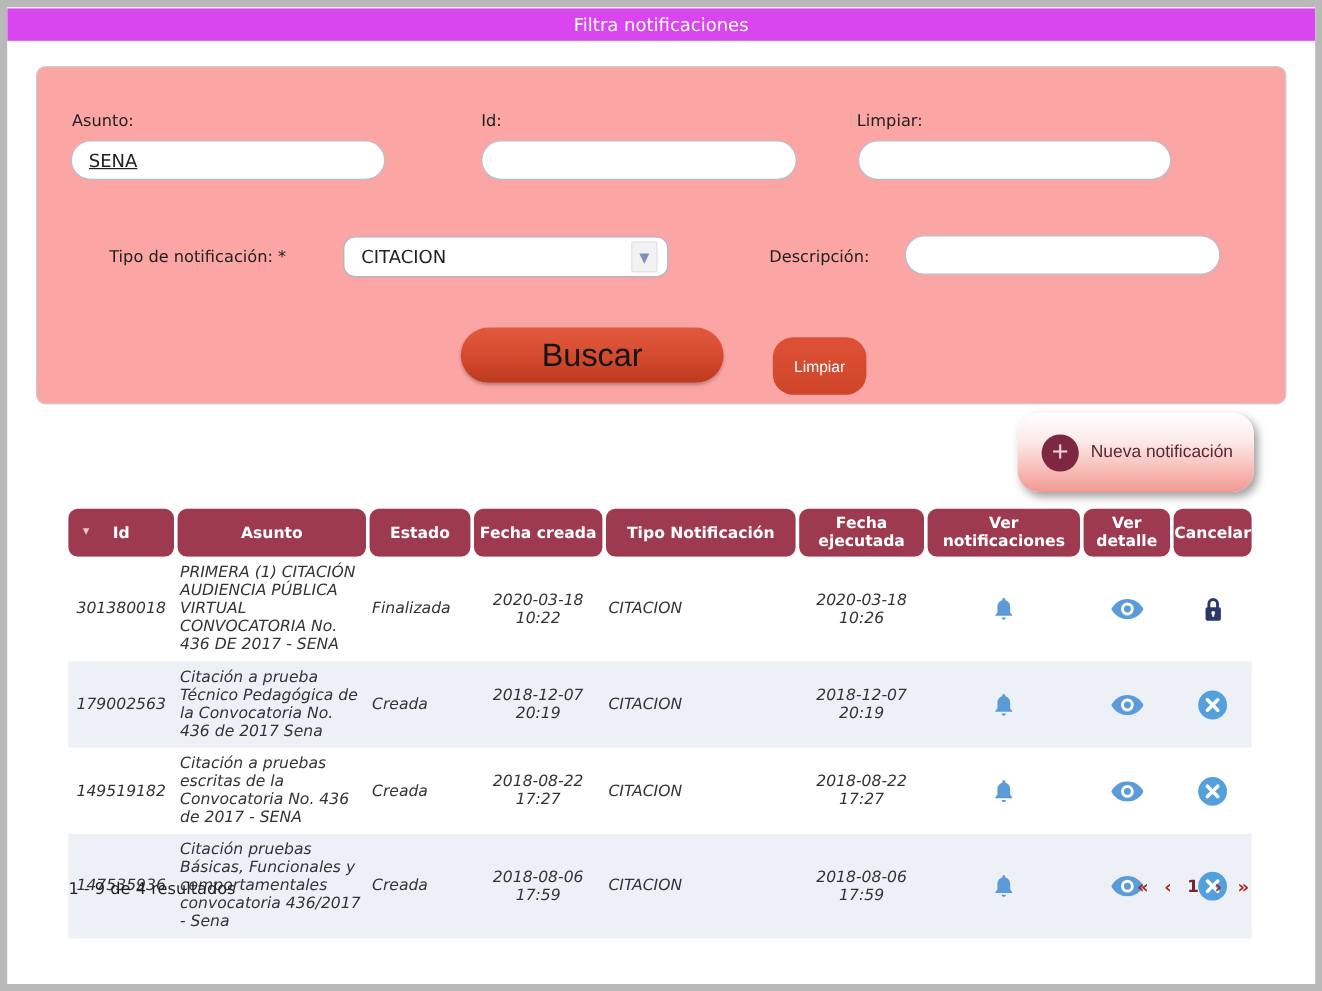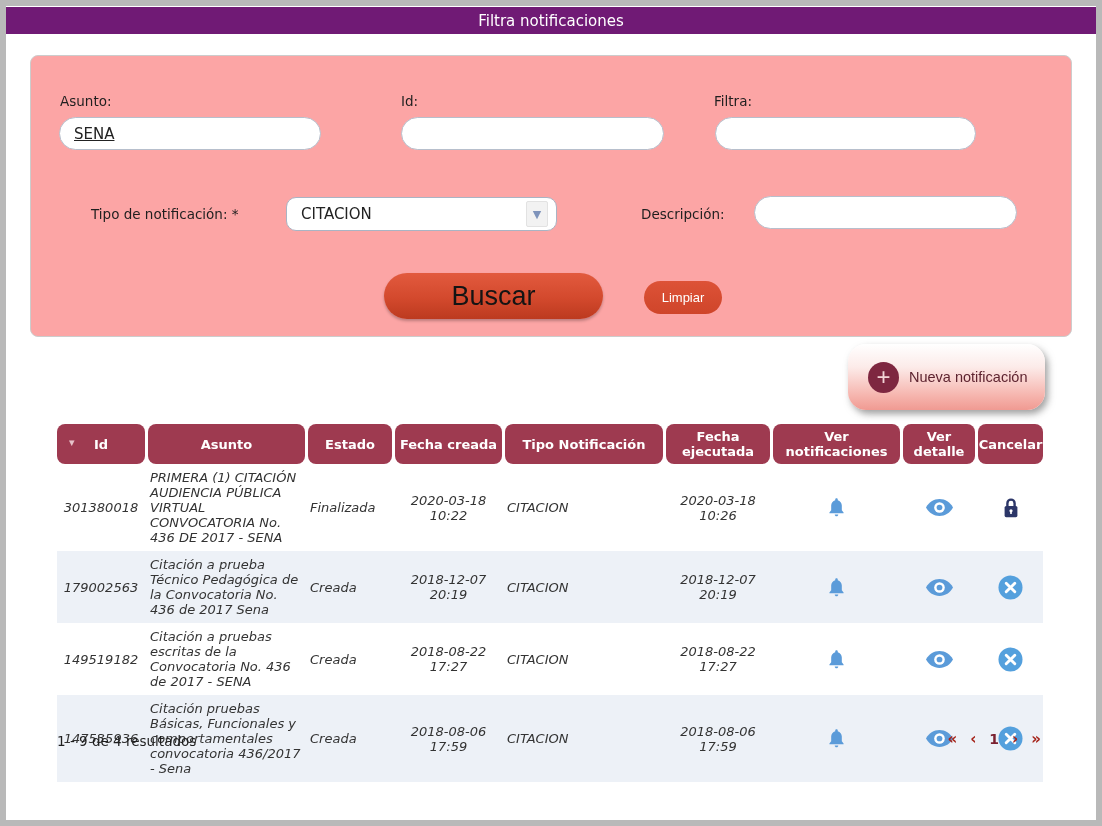--- a/index.html
+++ b/index.html
@@ -8,21 +8,21 @@
 
   .page {
     position:relative; width:1102px; height:826px;
     border:6px solid #b9b9b9; background:#ffffff; overflow:hidden;
   }
   .content { position:relative; width:1090px; height:814px; }
 
   
   .titlebar {
     position:absolute; left:0; top:1px; width:1090px; height:27px;
-    background:#701a75; color:#ffffff; font-size:15px;
+    background:#d946ef; color:#ffffff; font-size:15px;
     display:flex; align-items:center; justify-content:center;
   }
 
   
   .filter-panel {
     position:absolute; left:24px; top:49px; width:1042px; height:282px;
     border:1px solid #cccccc; border-radius:8px; background:#fca5a5;
   }
   .flabel { position:absolute; font-size:13.5px; color:#1f1f1f; white-space:nowrap; }
   .pill-input {
@@ -43,21 +43,21 @@
   }
 
   .btn-buscar {
     position:absolute; left:353px; top:217px; width:219px; height:46px;
     border:none; border-radius:23px; cursor:pointer;
     background:linear-gradient(180deg,#e25a3e 0%,#d3492d 55%,#bc3a1f 100%);
     color:#141414; font-family:"Liberation Sans", sans-serif; font-size:27px;
     box-shadow:0 2px 3px rgba(0,0,0,0.25);
   }
   .btn-limpiar {
-    position:absolute; left:613px; top:225px; width:78px; height:33px;
+    position:absolute; left:613px; top:225px; width:78px; height:48px;
     border:none; border-radius:17px; cursor:pointer;
     background:linear-gradient(180deg,#dd5237 0%,#cf452a 100%);
     color:#ffffff; font-family:"Liberation Sans", sans-serif; font-size:13px;
   }
 
   
   .btn-new {
     position:absolute; left:842px; top:338px; width:197px; height:66px;
     border:none; border-radius:18px; cursor:pointer;
     background:linear-gradient(180deg,#ffffff 0%,#fcebe9 35%,#f6b5ae 78%,#f09a92 100%);
@@ -112,21 +112,21 @@
       <span>Filtra notificaciones</span>
     </div>
 
     <div class="filter-panel">
       <span class="flabel" style="left:29px; top:37px;">Asunto:</span>
       <input class="pill-input" style="left: 28px; top: 61px; width: 262px; text-decoration: underline;" value="SENA">
 
       <span class="flabel" style="left:370px; top:37px;">Id:</span>
       <input class="pill-input" style="left: 370px; top: 61px; width: 263px;" value="">
 
-      <span class="flabel" style="left:683px; top:37px;">Filtra:</span>
+      <span class="flabel" style="left:683px; top:37px;">Limpiar:</span>
       <input class="pill-input" style="left: 684px; top: 61px; width: 261px;" value="">
 
       <span class="flabel" style="left:60px; top:150px;">Tipo de notificación: *</span>
       <div class="dropdown">
         <span class="val">CITACION</span>
         <span class="dd-btn">▼</span>
       </div>
 
       <span class="flabel" style="left:610px; top:150px;">Descripción:</span>
       <input class="pill-input" style="left: 723px; top: 140px; width: 263px;" value="">

